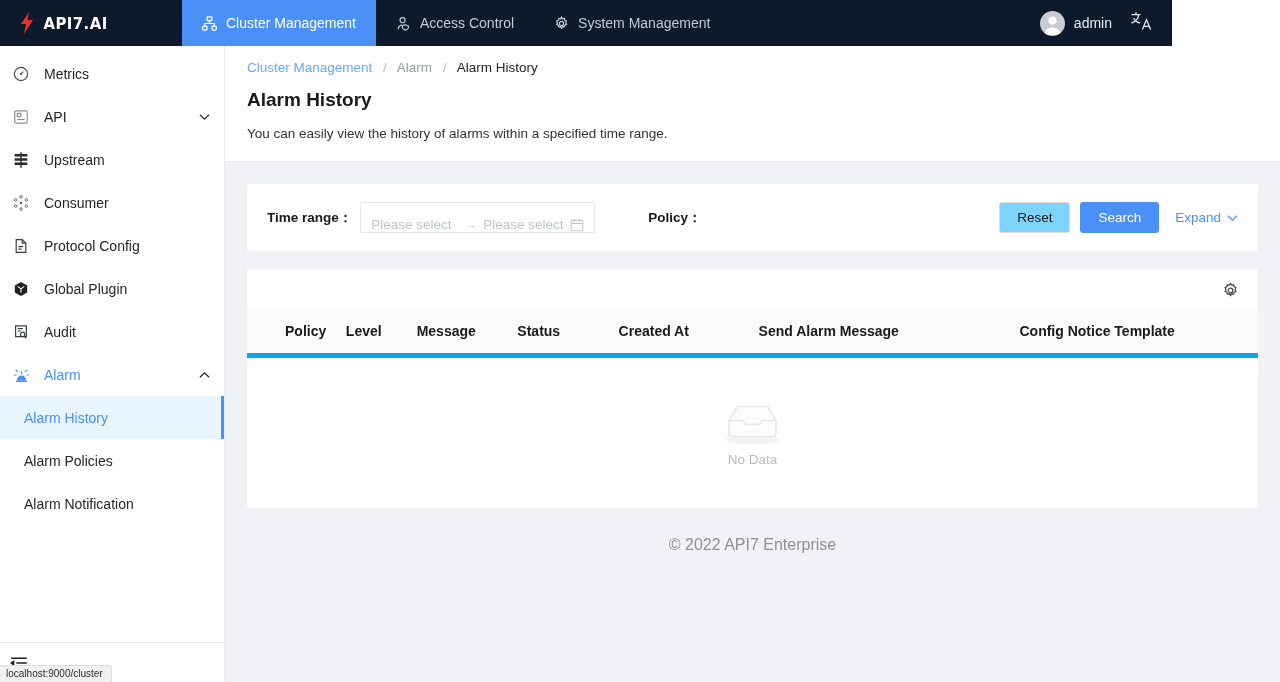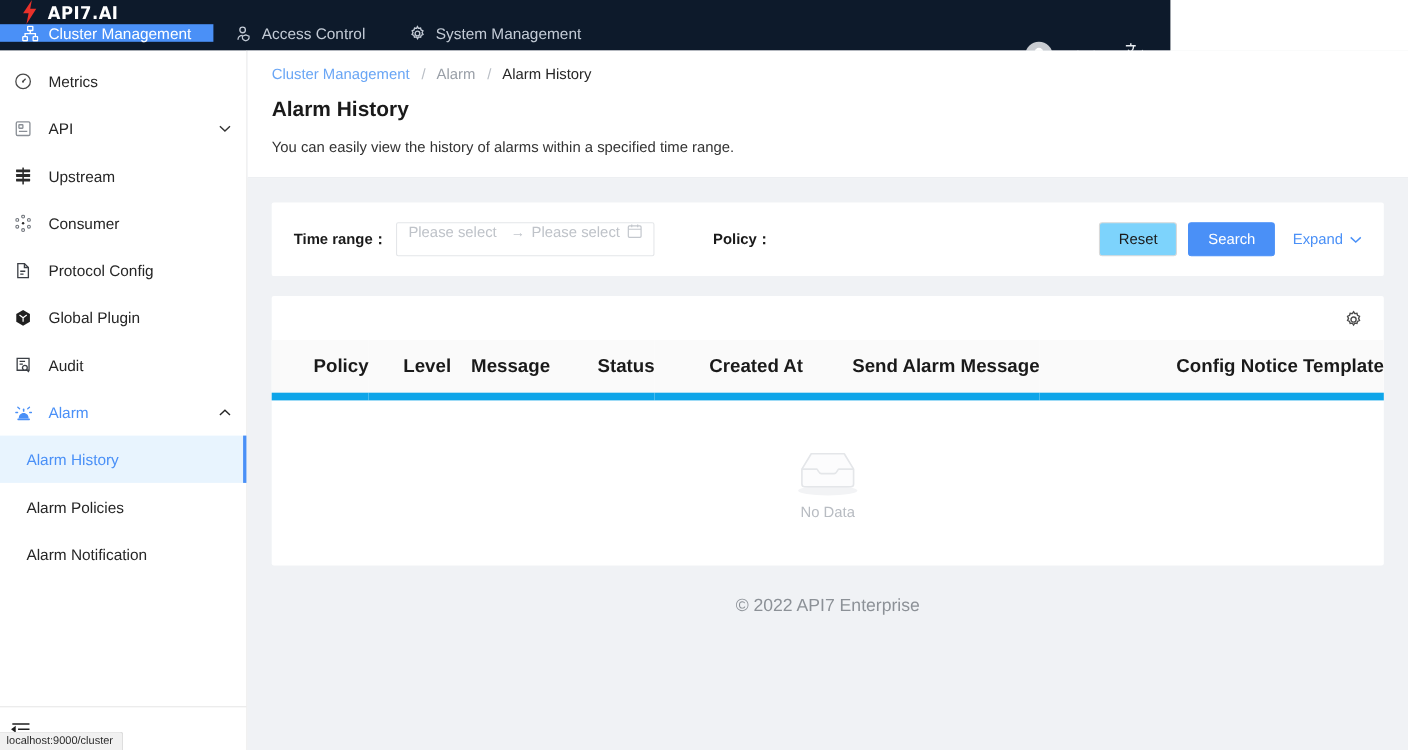--- a/index.html
+++ b/index.html
@@ -7,23 +7,23 @@
     width: 1280px; height: 682px;
     font-family: "Liberation Sans", sans-serif;
     background: #ffffff;
     overflow: hidden;
   }
   .app { position: relative; width: 1280px; height: 682px; }
 
   
   .topnav {
     position: absolute; top: 0; left: 0;
-    width: 1064px; height: 46px;
+    width: 1172px; height: 46px;
     background: #0d1a2b;
-    display: flex; align-items: stretch; flex-direction: column;
+    display: flex; align-items: stretch;
   }
   .logo-box {
     width: 182px; display: flex; align-items: center;
     padding-left: 20px; gap: 7px;
   }
   .logo-bolt { width: 14px; height: 22px; display:block; }
   .logo-text {
     color: #fff; font-size: 16px; font-weight: bold;
     letter-spacing: 0.5px; font-family: "DejaVu Sans", sans-serif;
     transform: scaleX(0.93);
@@ -118,21 +118,21 @@
   .page-title { font-size: 19px; font-weight: bold; color: #1a1a1a; margin-bottom: 15px; }
   .page-desc { font-size: 13.5px; color: #333; }
 
   .filter-card {
     background: #fff; border-radius: 2px;
     margin: 22px 22px 0 22px; padding: 18px 20px;
     display: flex; align-items: center;
   }
   .field-label { font-size: 13.5px; color: #1a1a1a; font-weight: bold; white-space:nowrap; }
   .range-picker {
-    display: flex; align-items: flex-start;
+    display: flex; align-items: flex-end;
     width: 235px; height: 31px; border: 1px solid #e4e6e9; border-radius: 2px;
     padding: 0 10px; margin-left: 8px; background:#fff; cursor: text;
   }
   .rp-input { flex: 1; font-size: 13.5px; color: #bfc3c9; }
   .rp-arrow { color: #c3c7cd; font-size: 13px; padding: 0 6px; }
   .rp-cal { color: #c3c7cd; display:flex; align-items:center; }
   .policy-label { margin-left: 53px; }
   .policy-input {
     width: 235px; height: 31px; border: 1px solid #e4e6e9; border-radius: 2px;
     padding: 0 11px; margin-left: 8px; font-size: 13.5px; color: #bfc3c9;
@@ -149,23 +149,23 @@
   .btn-expand { color:#4a90f7; display:flex; align-items:center; gap:6px; font-size:13.5px; cursor:pointer; padding-left:6px;}
 
   .table-card {
     background: #fff; border-radius: 2px;
     margin: 18px 22px 0 22px; padding: 0;
   }
   .table-toolbar { display:flex; justify-content:flex-end; padding: 13px 19px 10px 19px; }
   .gear-btn { cursor:pointer; color:#4b4b4b; display:flex; }
   .tbl { width: 100%; border-collapse: collapse; }
   .tbl thead th {
-    background: #fafafa; text-align: right;
-    font-size: 17px; font-weight: bold; color: #1a1a1a;
-    padding: 14px 0; border-bottom: 7px solid #0ea5e9;
+    background: #fafafa; text-align: center;
+    font-size: 14px; font-weight: bold; color: #1a1a1a;
+    padding: 14px 0; border-bottom: 5px solid #0ea5e9;
   }
   .empty-area {
     height: 150px; display: flex; flex-direction: column;
     align-items: center; justify-content: center; gap: 6px;
   }
   .empty-text { font-size: 13.5px; color: #b8bcc2; }
   .footer { text-align: center; font-size: 16px; color: #8c9197; padding: 28px 0 0 0; }
 
   
   .statusbar {

